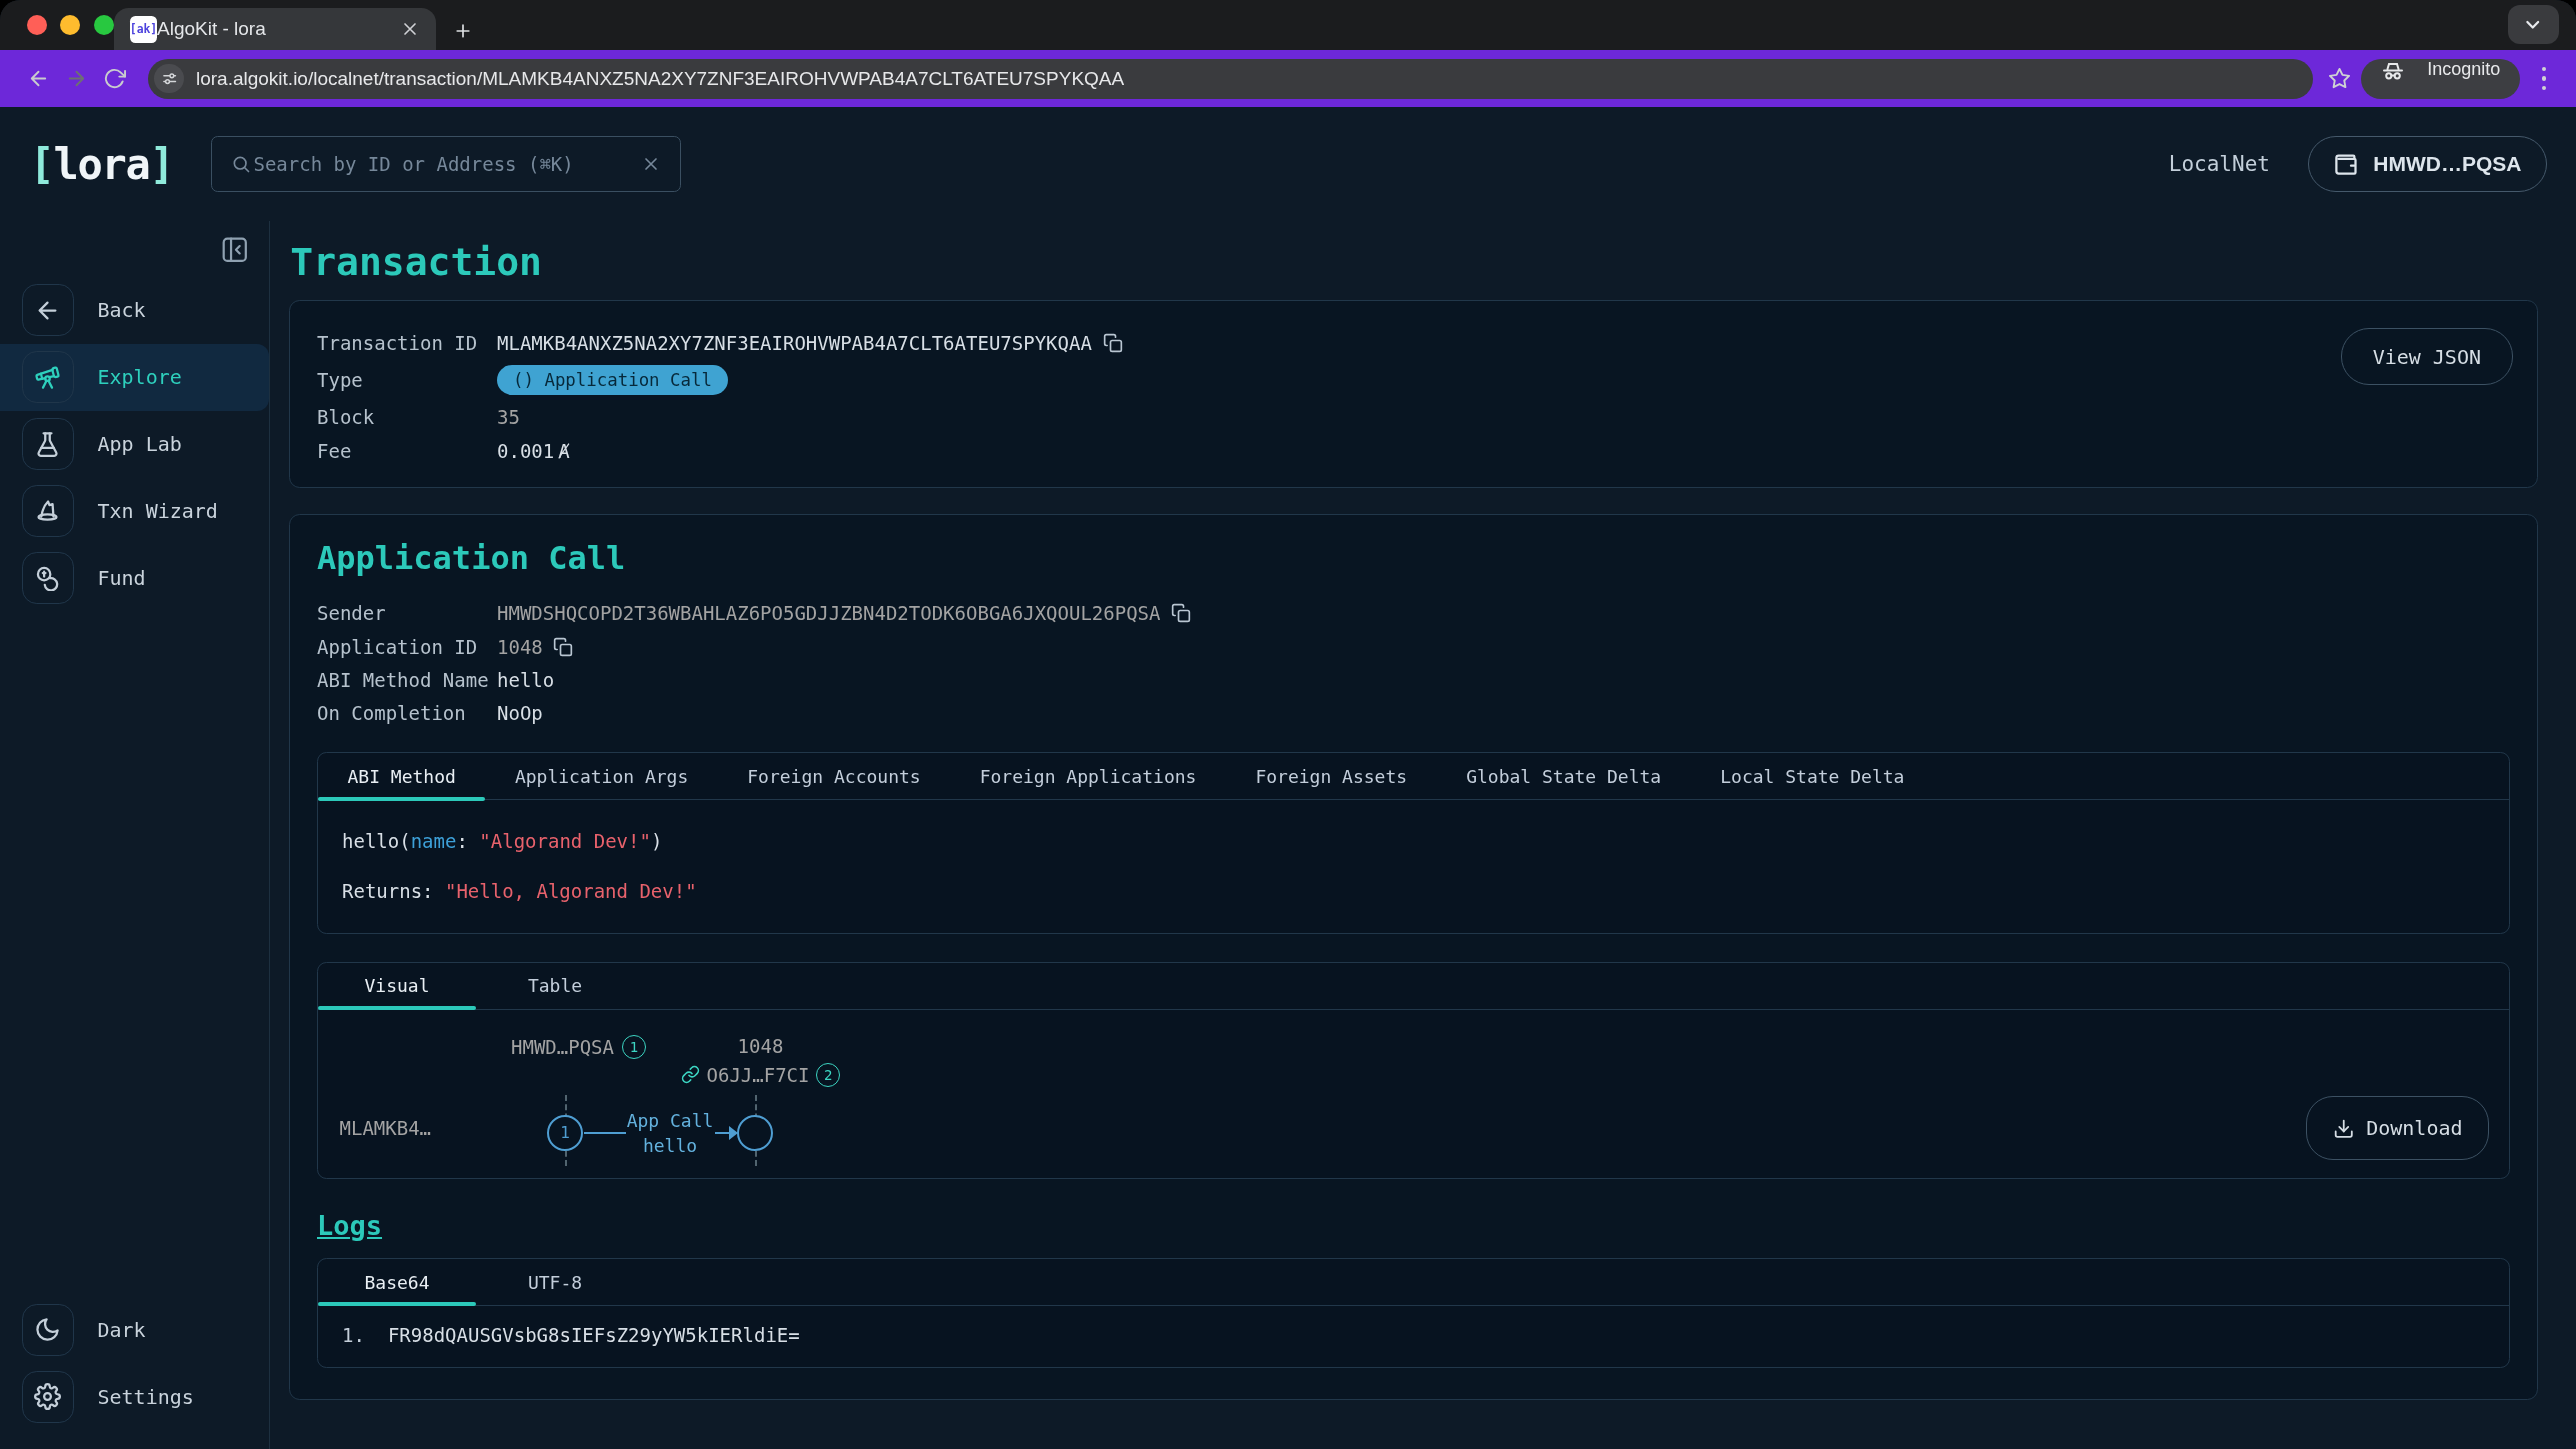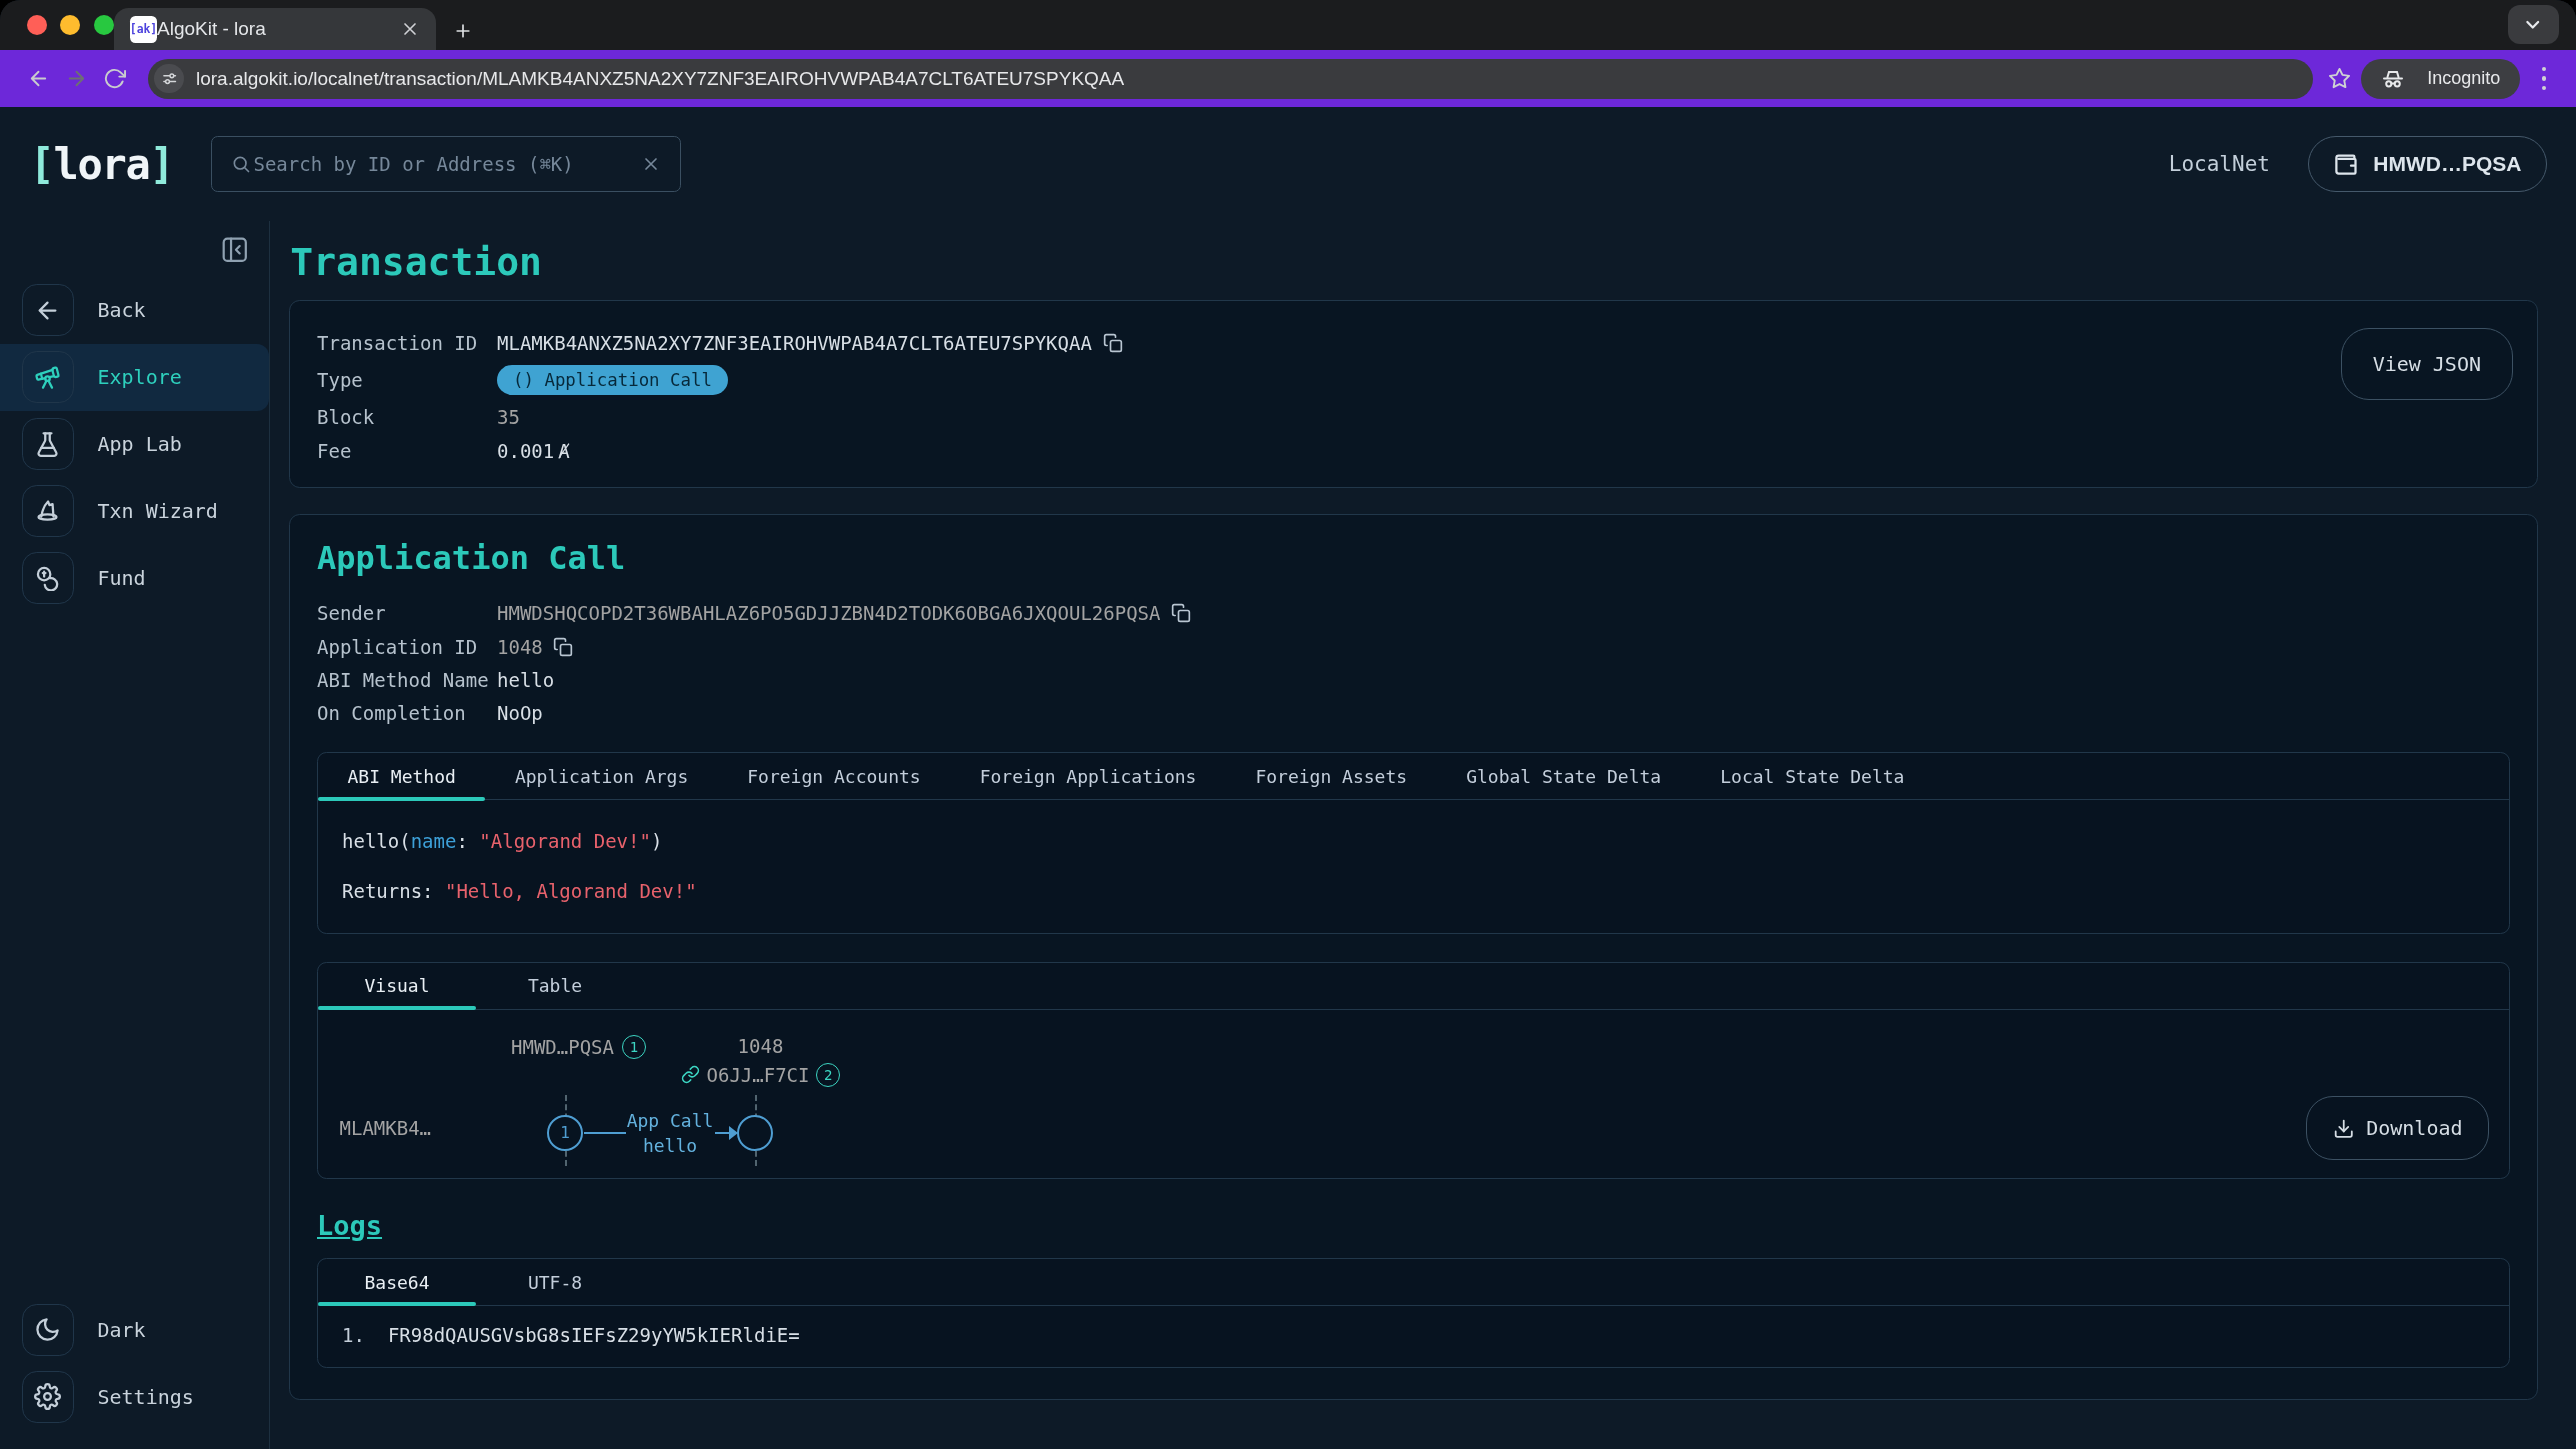--- a/index.html
+++ b/index.html
@@ -32,21 +32,21 @@
   .nav-ic.disabled { color:#6d6f73; }
   .nav-ic svg { width:23px; height:23px; }
   .urlbar { flex:1; height:40px; background:#3a3b3e; border-radius:20px; display:flex; align-items:center;
             padding:0 8px 0 6.7px; margin:0 14.8px; min-width:0; }
   .site-ic { width:29.5px; height:29.5px; border-radius:50%; background:#4a4b4f; display:flex; align-items:center;
              justify-content:center; color:#d3d5d8; flex:none; margin-right:12px; }
   .site-ic svg { width:17.4px; height:17.4px; }
   .url-text { color:#e7e8ea; font-size:19px; white-space:nowrap; overflow:hidden; text-overflow:ellipsis; }
   .right-ics { display:flex; align-items:center; gap:10.7px; }
   .star { color:#cfd1d4; } .star svg{ width:23px; height:23px; }
-  .incog { height:40px; border-radius:20px; background:#3d3e42; display:flex; align-items:center; gap:22px;
+  .incog { height:40px; border-radius:20px; background:#3d3e42; display:flex; gap:22px;
            padding:0 20px; color:#e8e9eb; font-size:18px; }
   .incog svg { width:24px; height:24px; }
   .kebab { display:flex; flex-direction:column; gap:4.7px; padding:0 10.7px; }
   .kebab i { width:4.7px; height:4.7px; border-radius:50%; background:#cfd1d4; display:block; }
 
   
   .app { flex:1; display:flex; flex-direction:column; background:#0d1a27; min-height:0;
          font-family:"DejaVu Sans Mono","Liberation Mono", monospace; }
   .app-header { height:114px; display:flex; align-items:center; padding:0 29.5px; gap:38px; flex:none; }
   .logo { font-size:42px; font-weight:bold; letter-spacing:-1.3px; white-space:nowrap; }
@@ -86,21 +86,21 @@
   .frow { display:flex; align-items:center; margin-bottom:11.4px; font-size:19px; }
   .frow:last-child { margin-bottom:0; }
   .flabel { width:180px; flex:none; color:#b6c2cd; }
   .fvalue { color:#d8dfe6; display:flex; align-items:center; gap:10.7px; }
   .copy-ic { color:#b9c6d2; display:inline-flex; }
   .copy-ic svg { width:20px; height:20px; }
   .tlink { color:#a3a3a3; text-underline-offset:4px; cursor:pointer; }
   .badge { background:#3fa3d2; color:#07293a; font-size:17.4px; padding:4.7px 16px; border-radius:670px; }
   .outline-btn { border:1.3px solid #3c5163; border-radius:28px; color:#d6dee5; background:none;
                  font-size:20px; font-family:inherit; display:flex; align-items:center; gap:12px; }
-  .viewjson-btn { position:absolute; top:27px; right:24px; height:72px; padding:0 31px; }
+  .viewjson-btn { position:absolute; top:27px; right:24px; height:57px; padding:0 31px; }
 
   .card2 { padding:13.4px 27px 31px 27px; }
   h2.section-title { font-size:32px; color:#2cc9ba; font-weight:bold; margin:10.7px 0 25.5px 0; }
   h3.logs-title { font-size:27px; color:#2cc9ba; font-weight:bold; margin:31px 0 17.4px 0;text-decoration:underline; }
 
   .tabbox { border:1.3px solid #21374a; border-radius:9.4px; background:#071320; margin-top:28px; }
   .tabrow { display:flex; border-bottom:1.3px solid #21374a; height:47px; }
   .tab-item { min-width:158px; padding:0 29.5px; display:flex; align-items:center; justify-content:center;
               font-size:18px; color:#c3cedb; position:relative; white-space:nowrap; }
   .tab-item.active { color:#e9eff4; }

